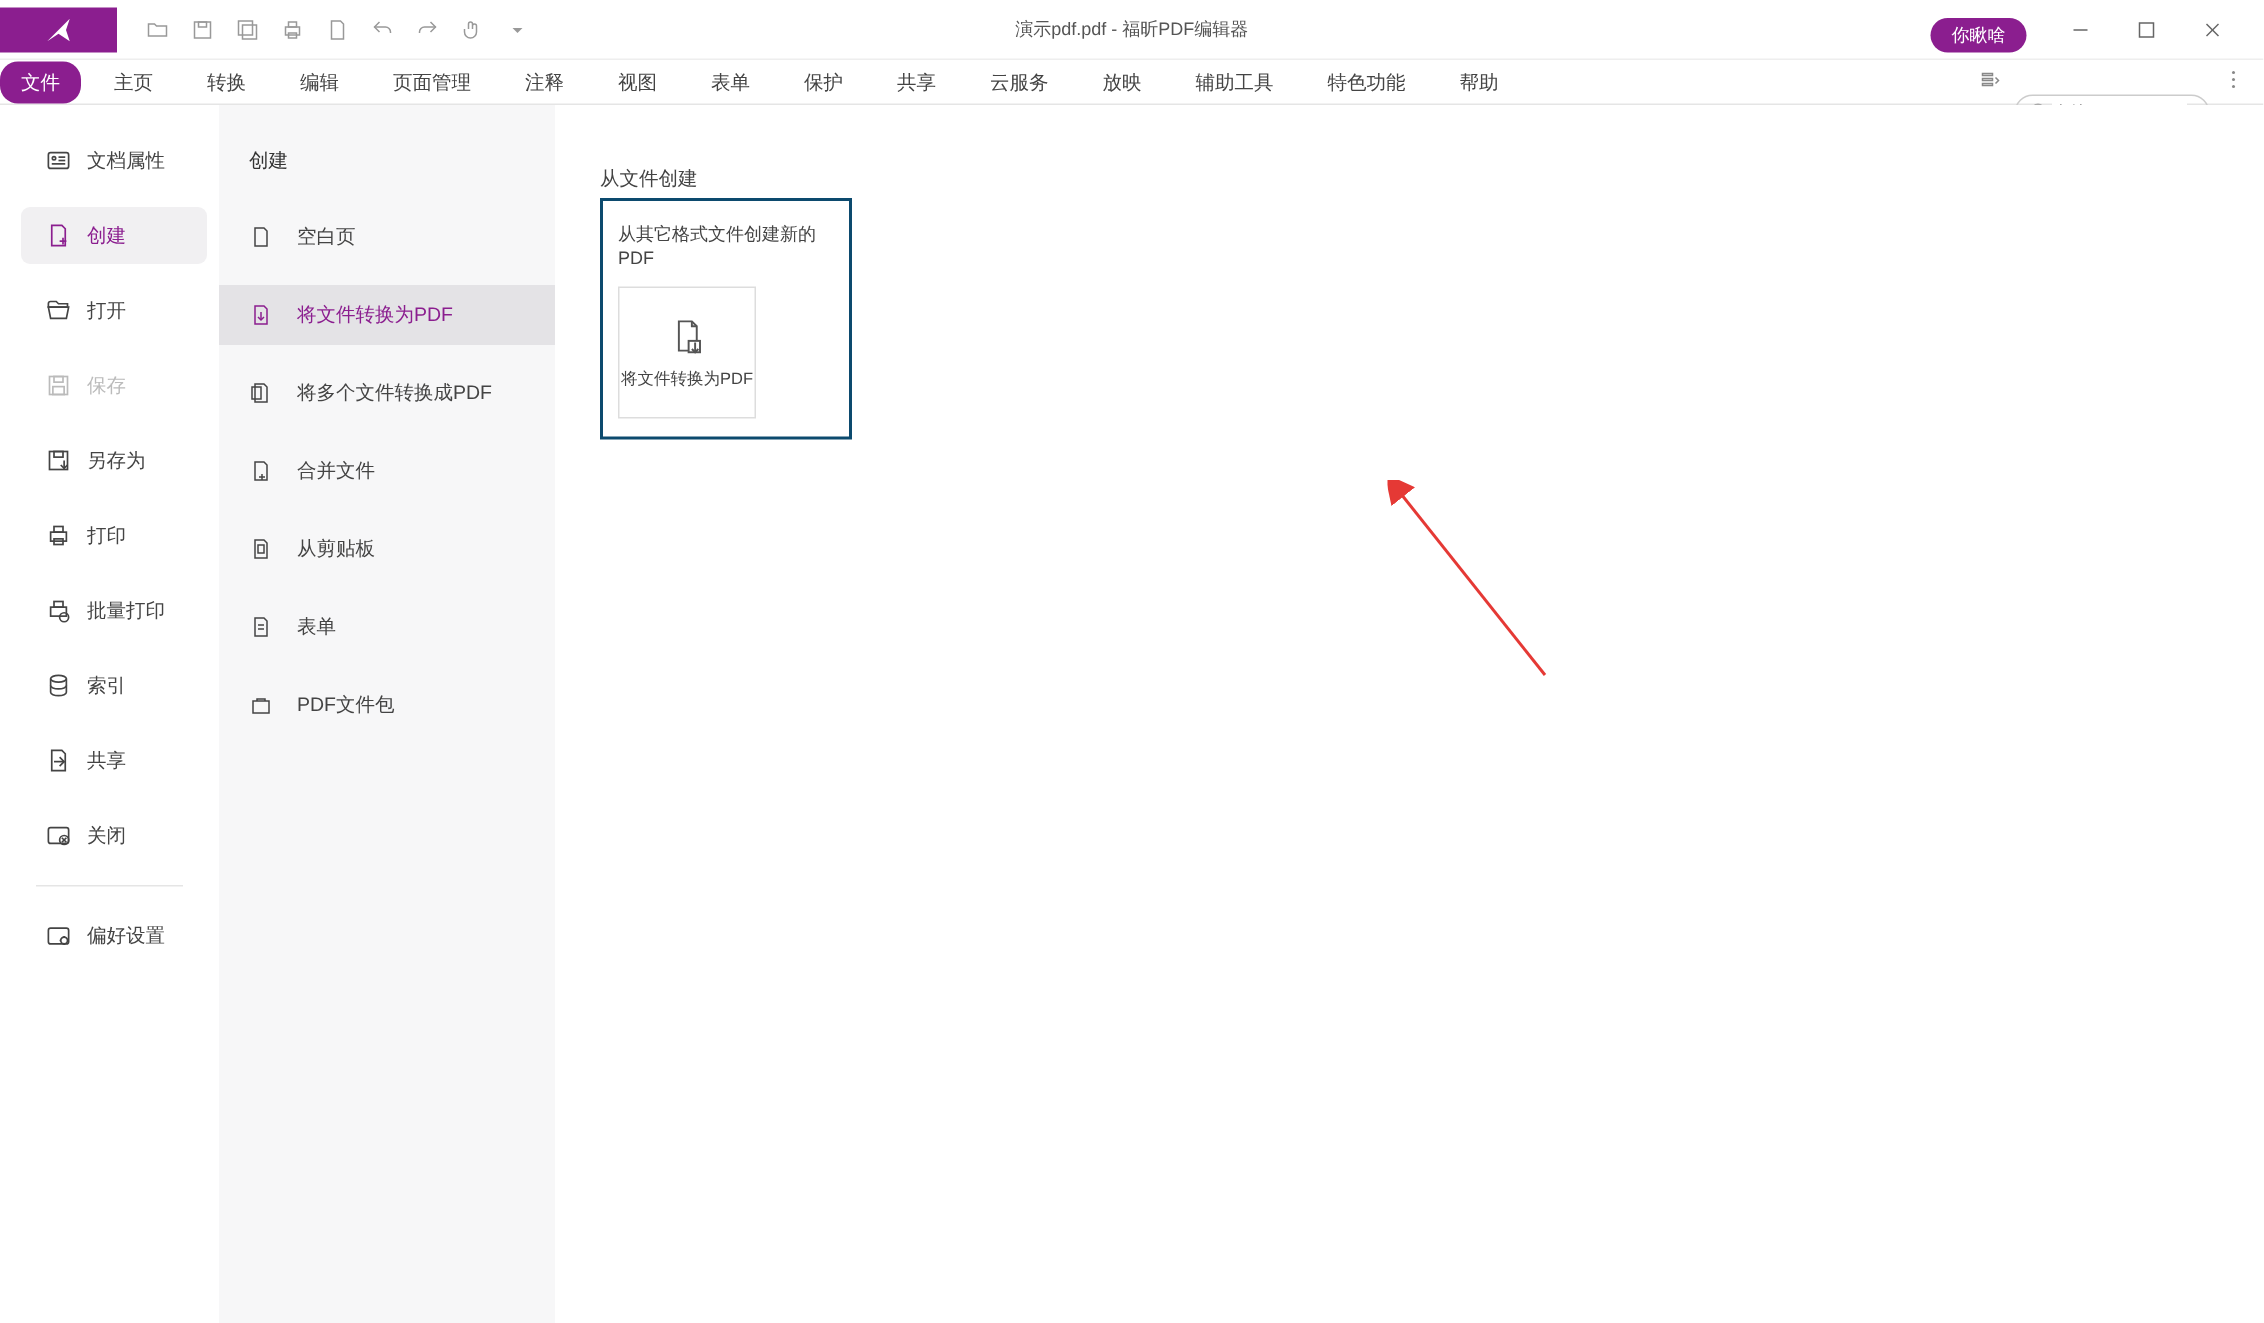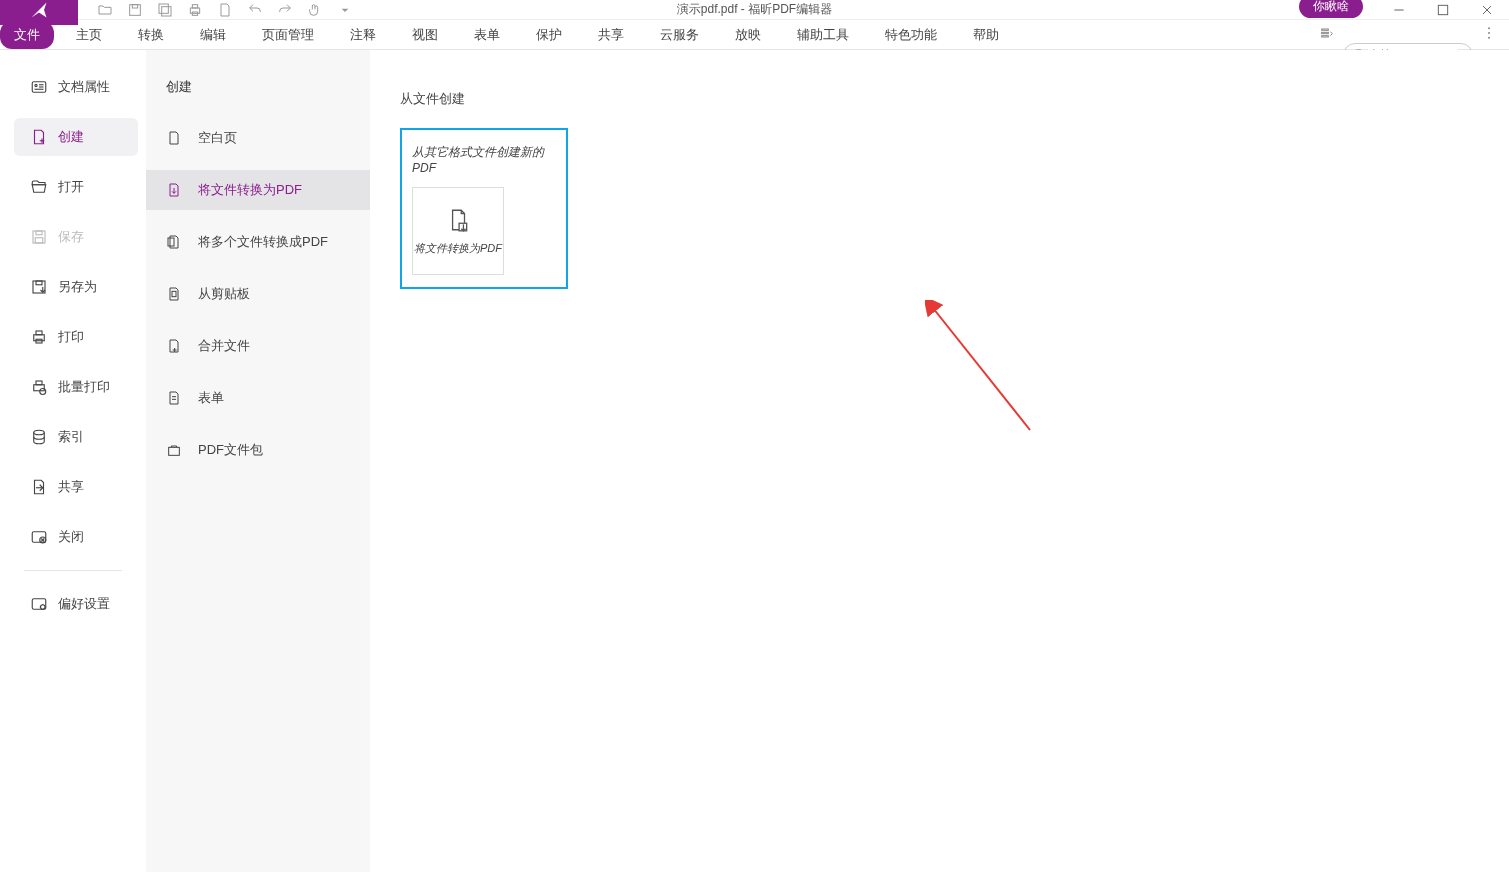--- a/index.html
+++ b/index.html
@@ -1,24 +1,24 @@
 <!DOCTYPE html>
 <html><head>
 <meta charset="utf-8">
 <style>
 * { margin: 0; padding: 0; box-sizing: border-box; font-family: "Microsoft YaHei", "PingFang SC", sans-serif; }
 body { width: 1509px; height: 882px; background: #fff; overflow: hidden; font-size: 13px; }
 
-.titlebar { height: 20px; background: #fff; display: flex; align-items: center; border-bottom: 1px solid #eee; }
+.titlebar { height: 40px; background: #fff; display: flex; align-items: center; border-bottom: 1px solid #eee; }
 .app-badge { width: 78px; height: 30px; background: #8b1e8f; display: flex; align-items: center; justify-content: center; }
 .qat { display: flex; align-items: center; gap: 0; margin-left: 12px; }
 .qat-btn { width: 30px; height: 30px; display: flex; align-items: center; justify-content: center; color: #888; cursor: pointer; }
 .qat-btn svg { width: 16px; height: 16px; }
 .title-text { position: absolute; left: 50%; transform: translateX(-50%); color: #555; font-size: 12px; }
-.win-controls { margin-left: auto; display: flex; align-items: flex-start; gap: 8px; padding-right: 4px; }
+.win-controls { margin-left: auto; display: flex; align-items: flex-end; gap: 8px; padding-right: 16px; }
 .pill-btn { background: #8b1e8f; color: #fff; border-radius: 12px; padding: 3px 14px; font-size: 12px; margin-right: 10px; }
 .win-btn { width: 36px; height: 30px; display: flex; align-items: center; justify-content: center; color: #666; }
 
 .ribbon { height: 30px; background: #fff; display: flex; align-items: center; border-bottom: 1px solid #e5e5e5; }
 .ribbon-tab { padding: 5px 14px; color: #444; font-size: 13px; cursor: pointer; border-radius: 12px; margin-right: 8px; }
 .ribbon-tab.active { background: #8b1e8f; color: #fff; }
 .ribbon-right { margin-left: auto; display: flex; align-items: center; gap: 8px; padding-right: 12px; }
 .search-box { border: 1px solid #ccc; border-radius: 13px; height: 24px; width: 130px; display: flex; align-items: center; padding: 0 8px; color: #999; margin-top: 40px; }
 .search-box input { border: none; outline: none; width: 90px; font-size: 12px; color: #555; }
 .mini-svg { width: 16px; height: 16px; }
@@ -31,22 +31,22 @@
 .left-item svg { width: 18px; height: 18px; flex-shrink: 0; }
 .left-divider { height: 1px; background: #e5e5e5; margin: 14px 24px; }
 
 .sub-nav { width: 224px; background: #f7f7f8; padding-top: 28px; }
 .sub-title { padding-left: 20px; color: #333; font-size: 13px; margin-bottom: 22px; }
 .sub-item { display: flex; align-items: center; height: 40px; padding-left: 20px; gap: 16px; color: #444; font-size: 13px; cursor: pointer; margin-bottom: 12px; }
 .sub-item.active { background: #e4e3e6; color: #8b1e8f; }
 .sub-item svg { width: 16px; height: 16px; flex-shrink: 0; }
 
 .content { flex: 1; background: #fff; padding: 40px 30px; position: relative; }
-.content-title { color: #444; font-size: 13px; margin-bottom: 20px; }
-.highlight-box { border: 2px solid #0ea5e9; padding: 14px 10px 12px 10px; width: 168px; font-style: italic; }
+.content-title { color: #444; font-size: 13px; margin-bottom: 4px; }
+.highlight-box { border: 2px solid #0c4a6e; padding: 14px 10px 12px 10px; width: 168px; }
 .highlight-label { color: #444; font-size: 12px; margin-bottom: 12px; }
 .tile { border: 1px solid #ddd; width: 92px; height: 88px; display: flex; flex-direction: column; align-items: center; justify-content: center; gap: 8px; }
 .tile svg { width: 26px; height: 26px; }
 .tile-label { font-size: 11px; color: #444; text-align: center; }
 .arrow-anno { position: absolute; left: 555px; top: 250px; }
 </style>
 </head>
 <body>
 
 <div class="titlebar">
@@ -283,31 +283,31 @@
     <div class="sub-item">
       <svg viewBox="0 0 24 24" fill="none" stroke="currentColor" stroke-width="1.5">
           <path d="M6 3h9l3 3v15H6z"></path>
           <rect x="3" y="6" width="9" height="12"></rect>
         </svg>
       <span>将多个文件转换成PDF</span>
     </div>
     <div class="sub-item">
       <svg viewBox="0 0 24 24" fill="none" stroke="currentColor" stroke-width="1.5">
           <path d="M6 3h9l3 3v15H6z"></path>
-          <rect x="9" y="8" width="6" height="8"></rect>
-        </svg>
-      <span>从剪贴板</span>
-    </div>
-    <div class="sub-item">
-      <svg viewBox="0 0 24 24" fill="none" stroke="currentColor" stroke-width="1.5">
-          <path d="M6 3h9l3 3v15H6z"></path>
           <line x1="10" y1="18" x2="16" y2="18"></line>
           <line x1="13" y1="15" x2="13" y2="21"></line>
         </svg>
       <span>合并文件</span>
+    </div>
+    <div class="sub-item">
+      <svg viewBox="0 0 24 24" fill="none" stroke="currentColor" stroke-width="1.5">
+          <path d="M6 3h9l3 3v15H6z"></path>
+          <rect x="9" y="8" width="6" height="8"></rect>
+        </svg>
+      <span>从剪贴板</span>
     </div>
     <div class="sub-item">
       <svg viewBox="0 0 24 24" fill="none" stroke="currentColor" stroke-width="1.5">
           <path d="M6 3h9l3 3v15H6z"></path>
           <line x1="9" y1="10" x2="15" y2="10"></line>
           <line x1="9" y1="14" x2="15" y2="14"></line>
         </svg>
       <span>表单</span>
     </div>
     <div class="sub-item">

